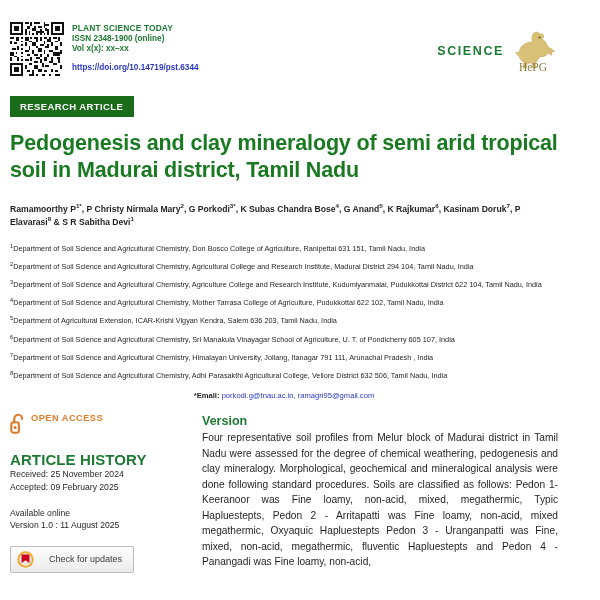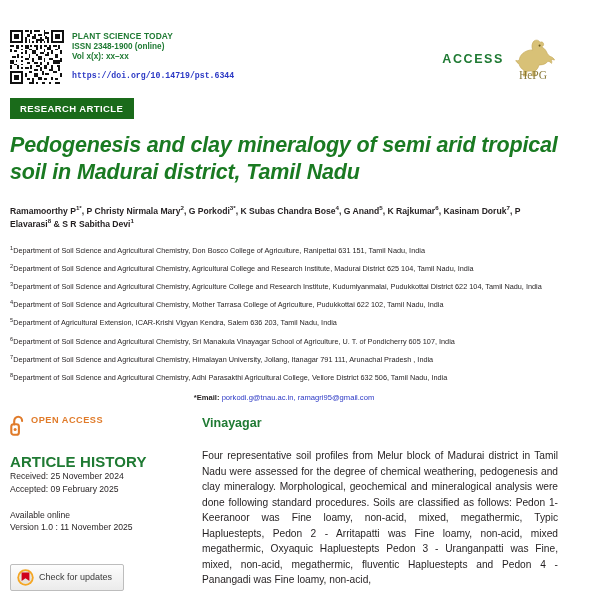--- a/index.html
+++ b/index.html
@@ -13,21 +13,21 @@
     font-family: "Liberation Sans", sans-serif;
     color: #231f20;
     overflow: hidden;
     position: relative;
   }
   .page {
     width: 568px;
     height: 600px;
     position: relative;
     box-sizing: border-box;
-    padding: 8px 10px;
+    padding: 0 10px;
   }
 
   
   .masthead {
     display: flex;
     align-items: flex-start;
     justify-content: space-between;
     padding-top: 22px;
   }
   .masthead-left {
@@ -54,21 +54,20 @@
   .journal-issn, .journal-vol {
     font-size: 8.2px;
     font-weight: bold;
     color: #1f7a33;
   }
   .journal-doi {
     font-size: 8.2px;
     font-weight: bold;
     color: #2b38c4;
     text-decoration: none;
-    font-family: Liberation Mono, monospace;
   }
 
   .masthead-right {
     display: flex;
     align-items: center;
     gap: 6px;
     padding-top: 8px;
     padding-right: 2px;
   }
   .horizon-text {
@@ -88,40 +87,39 @@
     letter-spacing: .2px;
   }
   .hepg-logo {
     width: 46px;
     height: 44px;
     display: block;
   }
 
   
   .badge-row {
-    margin-top: 14px;
+    margin-top: 20px;
   }
   .research-badge {
     display: inline-block;
     background: #1a6b1a;
     color: #ffffff;
     font-size: 9.5px;
     font-weight: bold;
     letter-spacing: .4px;
     padding: 5px 11px 5px 10px;
   }
   .paper-title {
     margin-top: 13px;
     font-size: 21.5px;
     line-height: 1.26;
     font-weight: bold;
     color: #1a7a22;
     letter-spacing: -0.15px;
     max-width: 580px;
-    font-style: italic;
   }
 
   
   .authors {
     margin-top: 19px;
     font-size: 8.6px;
     font-weight: bold;
     line-height: 1.5;
     color: #231f20;
     max-width: 578px;
@@ -206,24 +204,24 @@
   .history-line {
     font-size: 8.6px;
     line-height: 1.46;
     color: #231f20;
   }
   .history-gap {
     margin-top: 13px;
   }
 
   .crossmark {
-    margin-top: 30px;
+    margin-top: 14px;
     display: inline-flex;
     align-items: center;
-    gap: 5px;
+    gap: 15px;
     border: 1px solid #bdbdbd;
     background: linear-gradient(#fdfdfd, #ebebeb);
     padding: 4px 11px 4px 6px;
     border-radius: 2px;
   }
   .crossmark-icon {
     width: 17px;
     height: 17px;
     display: block;
   }
@@ -239,21 +237,21 @@
     color: #1f7a33;
   }
 
   .abstract-title {
     font-size: 12.5px;
     font-weight: bold;
     color: #1f7a33;
     margin-top: 1px;
   }
   .abstract-body {
-    margin-top: 18px;
+    margin-top: 2px;
     font-size: 10.2px;
     line-height: 1.52;
     text-align: justify;
     color: #231f20;
   }
 </style>
 </head>
 <body>
 
 <div class="page">
@@ -395,21 +393,21 @@
       <div class="journal-lines">
         <div class="journal-title">PLANT SCIENCE TODAY</div>
         <div class="journal-issn">ISSN 2348-1900 (online)</div>
         <div class="journal-vol">Vol x(x): xx–xx</div>
         <a class="journal-doi" href="#">https://doi.org/10.14719/pst.6344</a>
       </div>
     </div>
 
     <div class="masthead-right">
       <div class="horizon-text">
-        <div class="horizon-1">ACCESS</div>
+        <div class="horizon-1">SCIENCE</div>
       </div>
       <svg class="hepg-logo" viewBox="0 0 46 44">
         <path d="M24 3 C26 1.5 29 2 30 4.5 C31 3.5 33 3.8 33.5 5.5 C34 7.2 32.8 8.5 31.5 9
                  C33.5 9.8 35.5 11.5 36.5 13.8 C37.6 16.4 38.6 17.6 40.5 18.5
                  C42.5 19.4 44 20.5 44.5 22 C43.2 21.6 42 21.4 41 21.6
                  C41.8 22.8 42 24.2 41.5 25.4 C40.6 24.2 39.4 23.4 38 23.2
                  C36.4 25.5 33.5 26.8 30 26.9 L29 26.9
                  C28.4 29.5 27 31.6 25 33 L25.6 38 L22.6 38 L22 32.8
                  C20.4 33.2 18.6 33.3 17 33.1 L16.4 38 L13.4 38 L13.9 32.2
                  C11.4 30.9 9.6 28.6 9 25.8 C7.6 25.2 6.4 24 5.8 22.5
@@ -425,21 +423,21 @@
   <div class="badge-row">
     <span class="research-badge">RESEARCH ARTICLE</span>
   </div>
 
   <h1 class="paper-title">Pedogenesis and clay mineralogy of semi arid tropical soil in Madurai district, Tamil Nadu</h1>
 
   <div class="authors"><span>Ramamoorthy P</span><sup>1*</sup>, <span>P Christy Nirmala Mary</span><sup>2</sup>, <span>G Porkodi</span><sup>3*</sup>, <span>K Subas Chandra Bose</span><sup>4</sup>, <span>G Anand</span><sup>5</sup>, <span>K Rajkumar</span><sup>6</sup>, <span>Kasinam Doruk</span><sup>7</sup>, <span>P Elavarasi</span><sup>8</sup> &amp; <span>S R Sabitha Devi</span><sup>1</sup></div>
 
   <div class="affiliations">
       <div class="affil"><sup>1</sup><span>Department of Soil Science and Agricultural Chemistry, Don Bosco College of Agriculture, Ranipettai 631 151, Tamil Nadu, India</span></div>
-      <div class="affil"><sup>2</sup><span>Department of Soil Science and Agricultural Chemistry, Agricultural College and Research Institute, Madurai District 625 104, Tamil Nadu, India</span></div>
+      <div class="affil"><sup>2</sup><span>Department of Soil Science and Agricultural Chemistry, Agricultural College and Research Institute, Madurai District 294 104, Tamil Nadu, India</span></div>
       <div class="affil"><sup>3</sup><span>Department of Soil Science and Agricultural Chemistry, Agriculture College and Research Institute, Kudumiyanmalai, Pudukkottai District 622 104, Tamil Nadu, India</span></div>
       <div class="affil"><sup>4</sup><span>Department of Soil Science and Agricultural Chemistry, Mother Tarrasa College of Agriculture, Pudukkottai 622 102, Tamil Nadu, India</span></div>
       <div class="affil"><sup>5</sup><span>Department of Agricultural Extension, ICAR-Krishi Vigyan Kendra, Salem 636 203, Tamil Nadu, India</span></div>
       <div class="affil"><sup>6</sup><span>Department of Soil Science and Agricultural Chemistry, Sri Manakula Vinayagar School of Agriculture, U. T. of Pondicherry 605 107, India</span></div>
       <div class="affil"><sup>7</sup><span>Department of Soil Science and Agricultural Chemistry, Himalayan University, Jollang, Itanagar 791 111, Arunachal Pradesh , India</span></div>
       <div class="affil"><sup>8</sup><span>Department of Soil Science and Agricultural Chemistry, Adhi Parasakthi Agricultural College, Vellore District 632 506, Tamil Nadu, India</span></div>
     </div>
 
   <div class="email-line">
     <span>*Email:</span>
@@ -456,32 +454,32 @@
           <rect x="1.3" y="9.2" width="7.6" height="10.6" rx="2.4" fill="none" stroke="#e07b2a" stroke-width="2.1"></rect>
           <circle cx="5.1" cy="14.6" r="1.5" fill="#e07b2a"></circle>
         </svg>
         <span class="oa-label">OPEN ACCESS</span>
       </div>
 
       <div class="article-history-title">ARTICLE HISTORY</div>
       <div class="history-line">Received: 25 November 2024</div>
       <div class="history-line">Accepted: 09 February 2025</div>
       <div class="history-line history-gap">Available online</div>
-      <div class="history-line">Version 1.0 : 11 November 2025</div>
+      <div class="history-line">Version 1.0 : 11 August 2025</div>
 
       <div class="crossmark">
         <svg class="crossmark-icon" viewBox="0 0 17 17">
           <circle cx="8.5" cy="8.5" r="8.2" fill="#f5a623"></circle>
           <circle cx="8.5" cy="8.5" r="6.4" fill="#e8e4da"></circle>
           <path d="M4.6 3.6 H12.4 V12.1 L8.5 9.2 L4.6 12.1 Z" fill="#d0021b"></path>
         </svg>
         <span class="crossmark-label">Check for updates</span>
       </div>
 
     </div>
 
     <div class="col-right">
-      <div class="abstract-title">Vinayagar</div>
+      <div class="abstract-title">Version</div>
       <div class="abstract-body">Four representative soil profiles from Melur block of Madurai district in Tamil Nadu were assessed for the degree of chemical weathering, pedogenesis and clay mineralogy. Morphological, geochemical and mineralogical analysis were done following standard procedures. Soils are classified as follows: Pedon 1-Keeranoor was Fine loamy, non-acid, mixed, megathermic, Typic Hapluestepts, Pedon 2 - Arritapatti was Fine loamy, non-acid,  mixed megathermic, Oxyaquic Hapluestepts Pedon 3 - Uranganpatti was Fine, mixed, non-acid, megathermic, fluventic Hapluestepts and Pedon 4 - Panangadi was Fine loamy, non-acid,</div>
     </div>
   </div>
 
 </div>
 
 </body></html>

